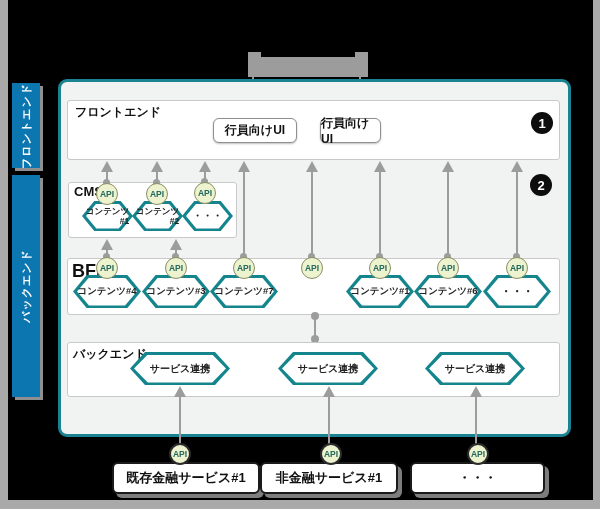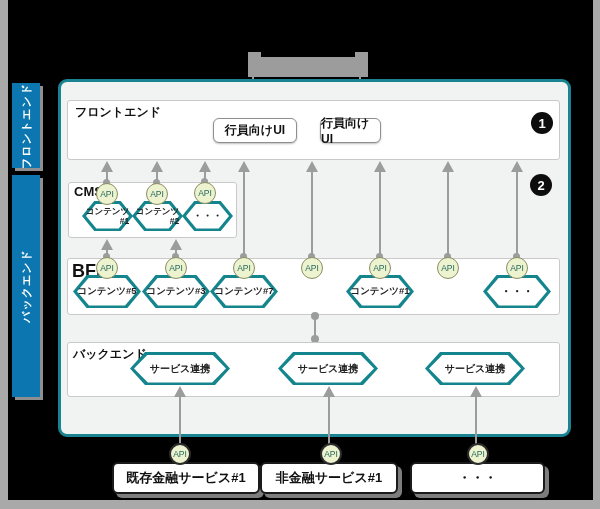--- a/index.html
+++ b/index.html
@@ -27,21 +27,21 @@
   .hp-cms{clip-path:polygon(0 50%,24% 0,76% 0,100% 50%,76% 100%,24% 100%);}
   .hp-be{clip-path:polygon(0 50%,15% 0,85% 0,100% 50%,85% 100%,15% 100%);}
   .hex-t{position:absolute;inset:0;display:flex;align-items:center;justify-content:center;
          text-align:center;font-weight:600;color:#222;z-index:2;}
   .t-bff{font-size:9.5px;}
   .t-cms{font-size:8.5px;line-height:1.2;text-align:right;}
   .t-be{font-size:10px;}
   
   .api{position:absolute;width:22px;height:22px;box-sizing:border-box;border-radius:50%;
        background:#edf2cf;border:1px solid #8a8f62;display:flex;align-items:center;justify-content:center;
-       font-size:8.5px;font-weight:normal;color:#23695d;z-index:3;}
+       font-size:8.5px;font-weight:bold;color:#23695d;z-index:3;}
   .api-dark{border:2px solid #2b2b2b;}
   
   .vl{position:absolute;width:2px;background:#9c9c9c;}
   .ah-up{position:absolute;width:0;height:0;border-left:6px solid transparent;
          border-right:6px solid transparent;border-bottom:11px solid #9c9c9c;}
   .ah-down{position:absolute;width:0;height:0;border-left:6px solid transparent;
            border-right:6px solid transparent;border-top:11px solid #9c9c9c;}
   .dot{position:absolute;border-radius:50%;background:#9c9c9c;}
   .bracket{position:absolute;background:#9c9c9c;}
   
@@ -137,36 +137,41 @@
   <div class="vl" style="left:106px;top:249px;height:9px"></div>
   <div class="ah-up" style="left:170px;top:239px"></div>
   <div class="vl" style="left:175px;top:249px;height:9px"></div>
 
   <div class="section" style="left:67px;top:258px;width:493px;height:57px"></div>
   <div class="section-title" style="left:72px;top:261px;font-size:18px">BFF</div>
 
   <div class="hex" style="left:73px;top:275px;width:68px;height:33px">
     <div class="hex-b hp-bff"></div>
       <div class="hex-f hp-bff"></div>
-    <div class="hex-t t-bff">コンテンツ#5</div>
+    <div class="hex-t t-bff">コンテンツ#4</div>
   </div>
   <div class="hex" style="left:142px;top:275px;width:68px;height:33px">
     <div class="hex-b hp-bff"></div>
       <div class="hex-f hp-bff"></div>
     <div class="hex-t t-bff">コンテンツ#3</div>
   </div>
   <div class="hex" style="left:210px;top:275px;width:68px;height:33px">
     <div class="hex-b hp-bff"></div>
       <div class="hex-f hp-bff"></div>
     <div class="hex-t t-bff">コンテンツ#7</div>
   </div>
   <div class="hex" style="left:346px;top:275px;width:68px;height:33px">
     <div class="hex-b hp-bff"></div>
       <div class="hex-f hp-bff"></div>
     <div class="hex-t t-bff">コンテンツ#1</div>
+  </div>
+  <div class="hex" style="left:414px;top:275px;width:68px;height:33px">
+    <div class="hex-b hp-bff"></div>
+      <div class="hex-f hp-bff"></div>
+    <div class="hex-t t-bff">コンテンツ#6</div>
   </div>
   <div class="hex" style="left:483px;top:275px;width:68px;height:33px">
     <div class="hex-b hp-bff"></div>
       <div class="hex-f hp-bff"></div>
     <div class="hex-t t-bff" style="font-size:11px;font-weight:bold">・・・</div>
   </div>
 
   <div class="api" style="left:96px;top:257px">API</div>
   <div class="api" style="left:165px;top:257px">API</div>
   <div class="api" style="left:233px;top:257px">API</div>

